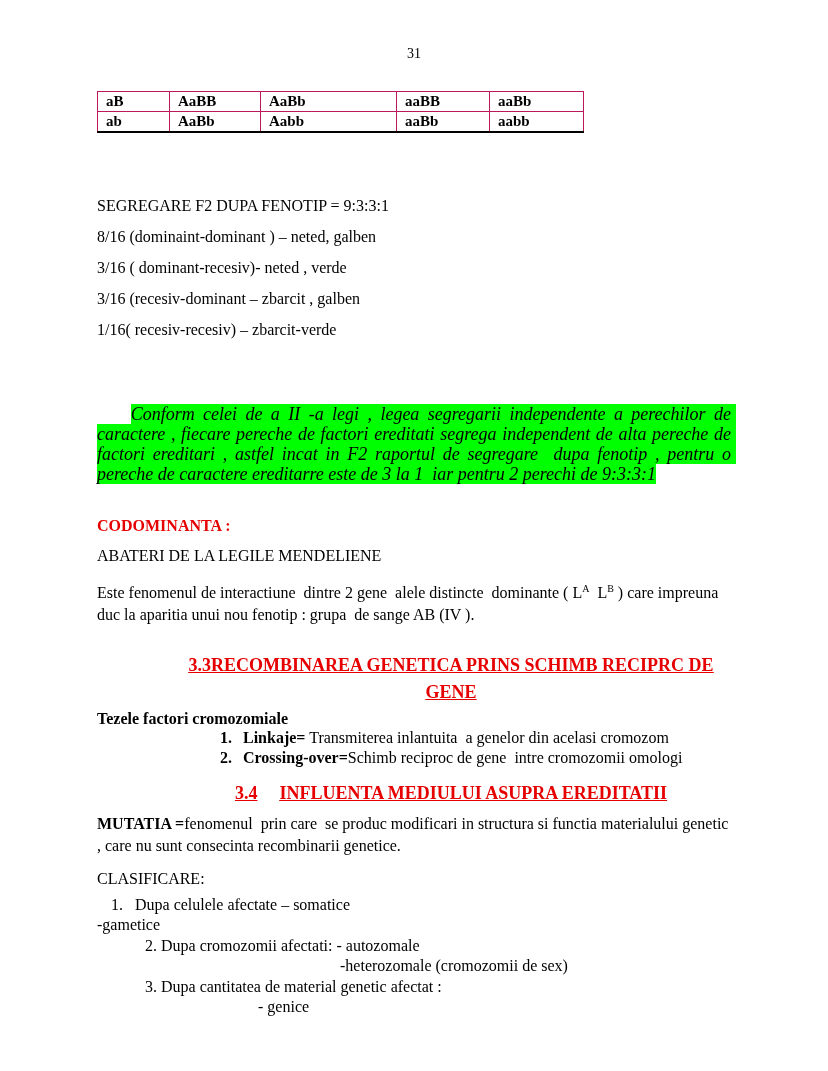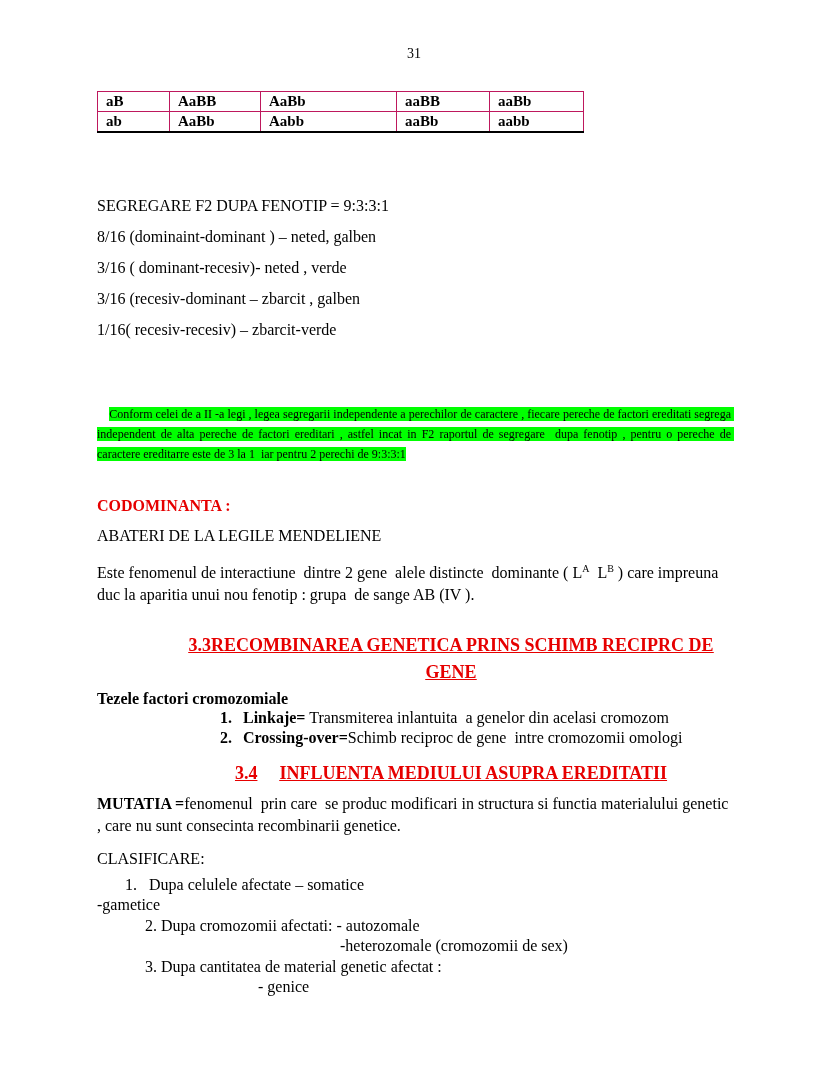--- a/index.html
+++ b/index.html
@@ -38,21 +38,22 @@
     font-family: Liberation Serif, serif;
   }
   .c1 { width: 72px; } .c2 { width: 91px; } .c3 { width: 136px; }
   .c4 { width: 93px; } .c5 { width: 94px; }
 
   .para { font-size: 16px; white-space: pre-wrap; margin-bottom: 13px; }
 
   .highlight-block {
     margin-top: 45px;
     margin-bottom: 13px;
-    font-size: 12px;
+    font-style: italic;
+    font-size: 18px;
     line-height: 20px;
     text-align: justify;
     white-space: pre-wrap;
   }
   .highlight-block .hl { background: #00ff00; }
 
   .red { color: #e60000; }
   .bold { font-weight: bold; }
 
   .codominanta-heading {
@@ -88,21 +89,21 @@
   }
   .tez-item .num { display: inline-block; width: 23px; font-weight: bold; }
 
   .heading-34 { margin-top: 12px; margin-bottom: 6px; }
   .heading-34 .secnum { margin-right: 22px; }
 
   .mutatia-para { margin-bottom: 0; }
 
   .clasif-title { font-size: 16px; margin-top: 13px; margin-bottom: 7px; }
   .cls { font-size: 16px; line-height: 20.5px; white-space: pre-wrap; }
-  .cls-0 { margin-left: 28px; }
+  .cls-0 { margin-left: 14px; }
   .cls-1 { }
   .cls-2 { margin-left: 48px; }
   .cls-3 { margin-left: 243px; }
   .cls-4 { margin-left: 48px; }
   .cls-5 { margin-left: 161px; }
 </style>
 </head>
 <body>
 
 <div class="page">

